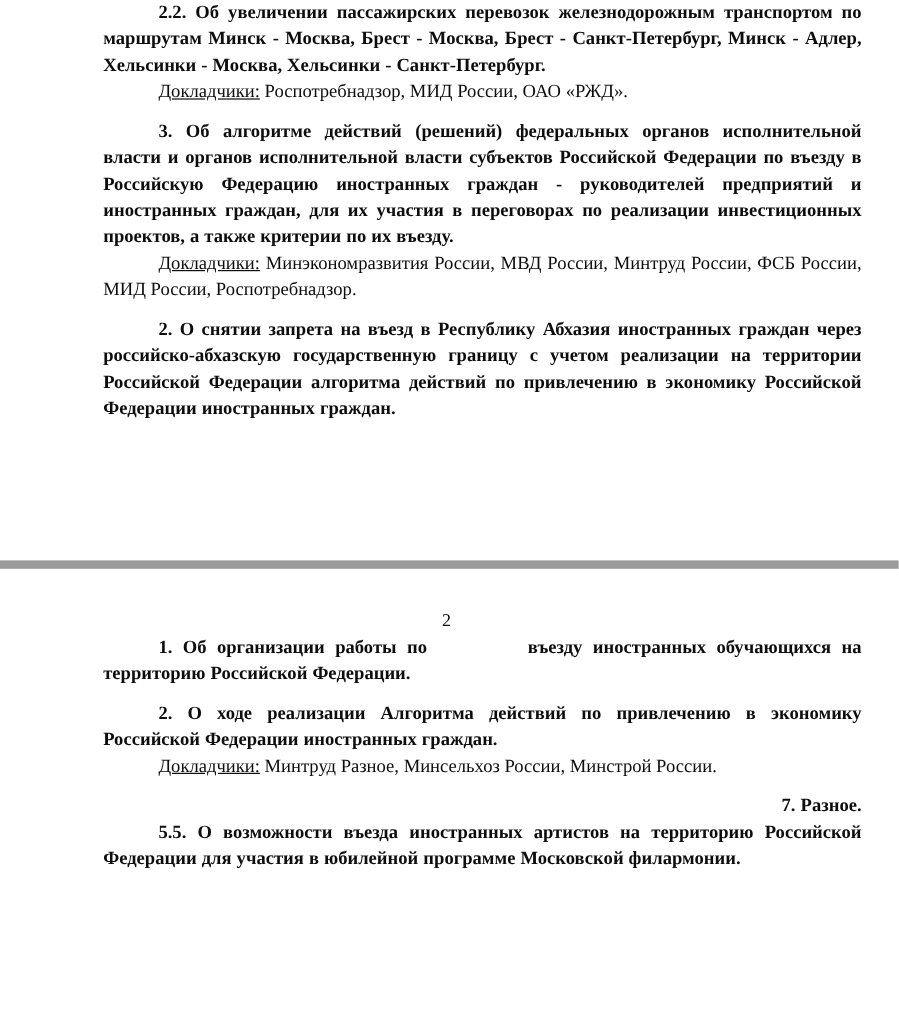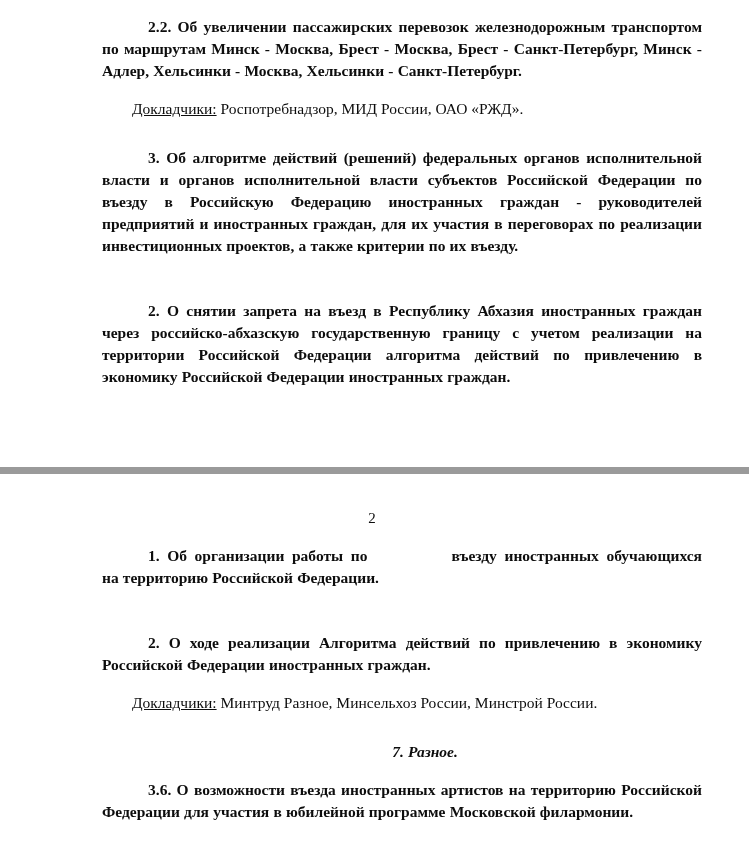--- a/index.html
+++ b/index.html
@@ -42,32 +42,31 @@
     padding-right: 60px;
     letter-spacing: 0;
   }
 
   
   .agenda-item {
     margin: 0;
     padding: 0;
   }
   .item-heading {
-    margin: 16px;
+    margin: 0;
     font-weight: bold;
     font-size: 15.5px;
     line-height: 22px;
     text-align: justify;
     text-indent: 46px;
     text-justify: inter-word;
     word-spacing: 0.02em;
   }
   .item-heading.no-justify {
-    text-align: center;
-    font-style: italic;
+    text-align: right;
   }
   .speakers {
     margin: 0;
     font-size: 15.5px;
     line-height: 22px;
     text-align: justify;
     text-indent: 46px;
     font-family: Liberation Serif, serif;
   }
   .speakers .label {
@@ -86,20 +85,21 @@
 
   <div class="agenda-item">
     <p class="item-heading">2.2. Об увеличении пассажирских перевозок железнодорожным транспортом по маршрутам Минск - Москва, Брест - Москва, Брест - Санкт-Петербург, Минск - Адлер, Хельсинки - Москва, Хельсинки - Санкт-Петербург.</p>
     <p class="speakers"><span class="label">Докладчики:</span><span> Роспотребнадзор, МИД России, ОАО «РЖД».</span></p>
   </div>
 
   <div class="gap-sm"></div>
 
   <div class="agenda-item">
     <p class="item-heading">3. Об алгоритме действий (решений) федеральных органов исполнительной власти и органов исполнительной власти субъектов Российской Федерации по въезду в Российскую Федерацию иностранных граждан - руководителей предприятий и иностранных граждан, для их участия в переговорах по реализации инвестиционных проектов, а также критерии по их въезду.</p>
+    <p class="speakers"><span class="label">Докладчики:</span><span> Минэкономразвития России, МВД России, Минтруд России, ФСБ России, МИД России, Роспотребнадзор.</span></p>
   </div>
 
   <div class="gap-sm"></div>
 
   <div class="agenda-item">
     <p class="item-heading">2. О снятии запрета на въезд в Республику Абхазия иностранных граждан через российско-абхазскую государственную границу с учетом реализации на территории Российской Федерации алгоритма действий по привлечению в экономику Российской Федерации иностранных граждан.</p>
   </div>
 
 </div>
 
@@ -117,16 +117,16 @@
 
   <div class="agenda-item">
     <p class="item-heading">2. О ходе реализации Алгоритма действий по привлечению в экономику Российской Федерации иностранных граждан.</p>
     <p class="speakers"><span class="label">Докладчики:</span><span> Минтруд Разное, Минсельхоз России, Минстрой России.</span></p>
   </div>
 
   <div class="gap-sm"></div>
 
   <div class="agenda-item">
     <p class="item-heading no-justify">7. Разное.</p>
-    <p class="item-heading">3.6. О возможности въезда иностранных артистов на территорию Российской Федерации для участия в юбилейной программе Московской филармонии.</p>
+    <p class="item-heading">5.5. О возможности въезда иностранных артистов на территорию Российской Федерации для участия в юбилейной программе Московской филармонии.</p>
   </div>
 
 </div>
 
 </body></html>

